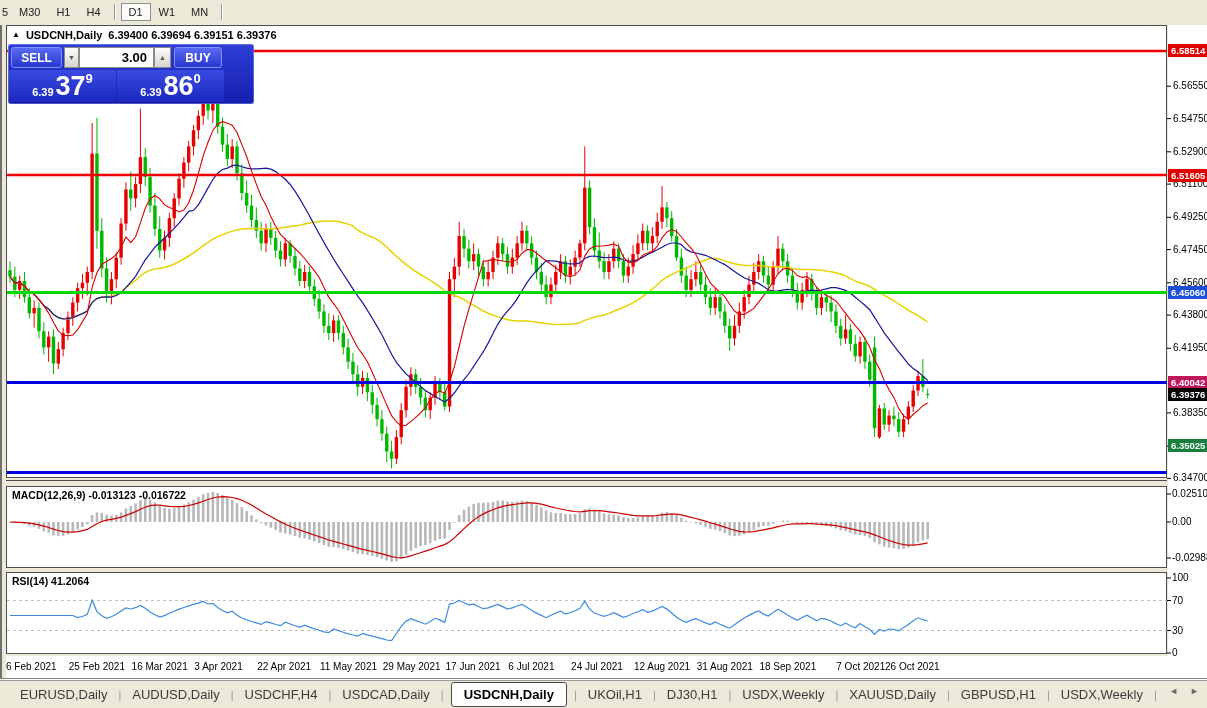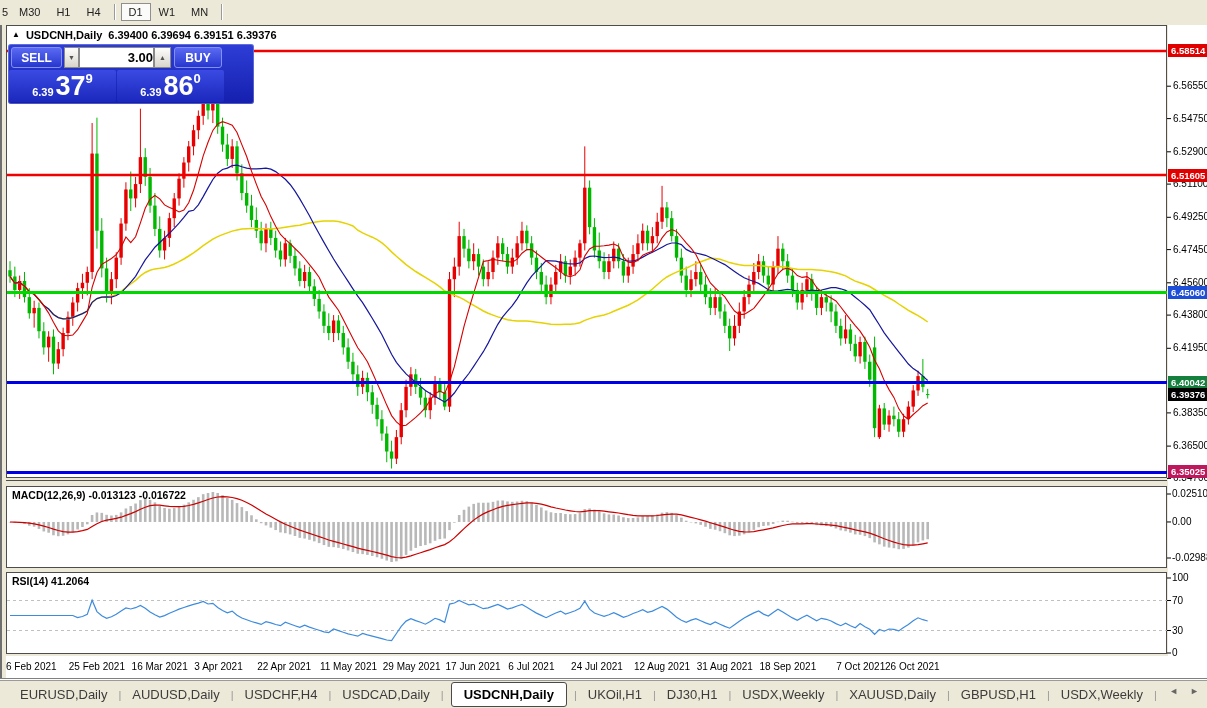--- a/index.html
+++ b/index.html
@@ -51,21 +51,21 @@
           color:#fff; font-size:12px; font-weight:600; cursor:pointer; }
   #sell-btn { left:3px;  width:51px; }
   #buy-btn  { left:166px; width:48px; }
   .spin-btn { position:absolute; top:3px; height:21px; width:15px;
               background:linear-gradient(180deg,#fdfdfb,#d8d5cc); border:1px solid #8a8a8a;
               color:#555; font-size:7px; display:flex; align-items:center; justify-content:center; cursor:pointer; }
   #vol-down { left:56px; width:15px; }
   #vol-up   { left:146px; width:17px; }
   #vol-input { position:absolute; left:71px; top:3px; width:75px; height:21px; background:#fff;
                border:1px solid #8a8a8a; font-family:"Liberation Sans",sans-serif;
-               font-size:13px; font-weight:600; text-align:right; padding-right:0; color:#000; }
+               font-size:13px; font-weight:600; text-align:right; padding-right:6px; color:#000; }
   .qbox { position:absolute; top:26px; width:107px; height:32px; border-radius:2px;
           background:linear-gradient(180deg,#3a4ae2,#1b28bd); color:#fff; cursor:pointer;
           display:flex; align-items:flex-end; justify-content:center; padding-bottom:2px; }
   #sell-quote { left:1px; } #buy-quote { left:109px; }
   .qbox .sm  { font-size:11px; font-weight:700; margin-right:2px; margin-bottom:2px; }
   .qbox .big { font-size:27px; font-weight:700; line-height:0.95; }
   .qbox .sup { font-size:13px; font-weight:700; align-self:flex-start; margin-top:1px; }
 
   
   #tabbar { position:absolute; left:0; top:680px; width:1207px; height:28px; background:#ece9d8;
@@ -778,23 +778,23 @@
       <div class="price-tick" style="top: 243.576px;">6.47450</div>
       <div class="price-tick" style="top: 276.78px;">6.45600</div>
       <div class="price-tick" style="top: 309.086px;">6.43800</div>
       <div class="price-tick" style="top: 342.29px;">6.41950</div>
       <div class="price-tick" style="top: 406.903px;">6.38350</div>
       <div class="price-tick" style="top: 440.106px;">6.36500</div>
       <div class="price-tick" style="top: 472.413px;">6.34700</div>
       <div class="axis-badge" style="top: 44.4992px; background: rgb(224, 0, 0);">6.58514</div>
       <div class="axis-badge" style="top: 168.502px; background: rgb(224, 0, 0);">6.51605</div>
       <div class="axis-badge" style="top: 285.972px; background: #1d4ed8;">6.45060</div>
-      <div class="axis-badge" style="top: 376.035px; background: #15803d;">6.40042</div>
+      <div class="axis-badge" style="top: 376.035px; background: #be185d;">6.40042</div>
       <div class="axis-badge" style="top: 387.988px; background: rgb(0, 0, 0);">6.39376</div>
-      <div class="axis-badge" style="top: 465px; background: #be185d;">6.35025</div>
+      <div class="axis-badge" style="top: 439px; background: #15803d;">6.35025</div>
       <div class="ind-axis-lbl" style="top: 488px;">0.025108</div>
       <div class="ind-axis-lbl" style="top: 515.966px;">0.00</div>
       <div class="ind-axis-lbl" style="top: 552px;">-0.029880</div>
       <div class="ind-axis-lbl" style="top: 572px;">100</div>
       <div class="ind-axis-lbl" style="top: 594.5px;">70</div>
       <div class="ind-axis-lbl" style="top: 624.5px;">30</div>
       <div class="ind-axis-lbl" style="top: 647px;">0</div>
       <div class="date-lbl" style="left: 6px;">6 Feb 2021</div>
       <div class="date-lbl" style="left: 68.79px;">25 Feb 2021</div>
       <div class="date-lbl" style="left: 131.58px;">16 Mar 2021</div>

